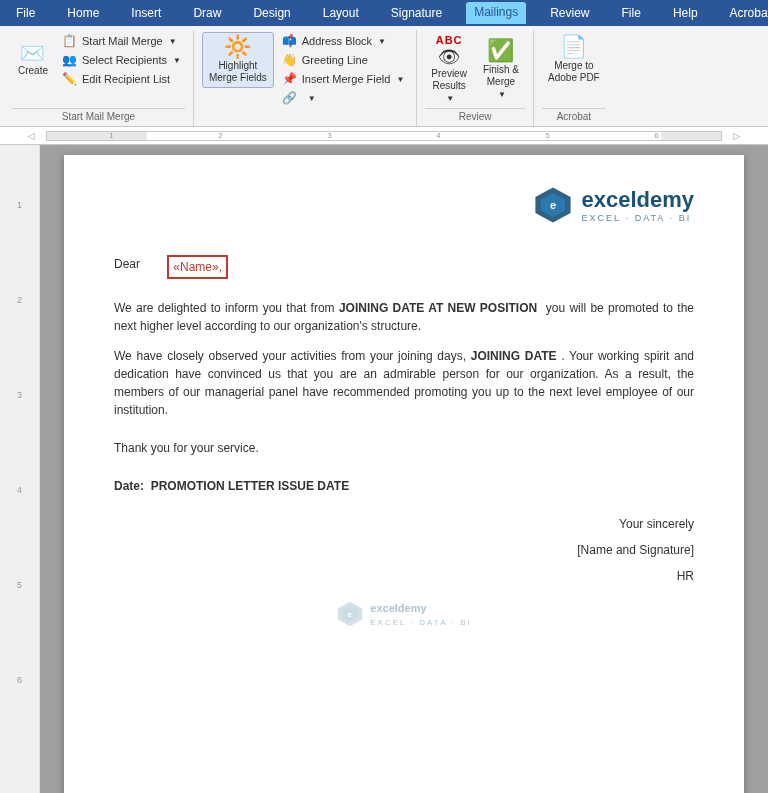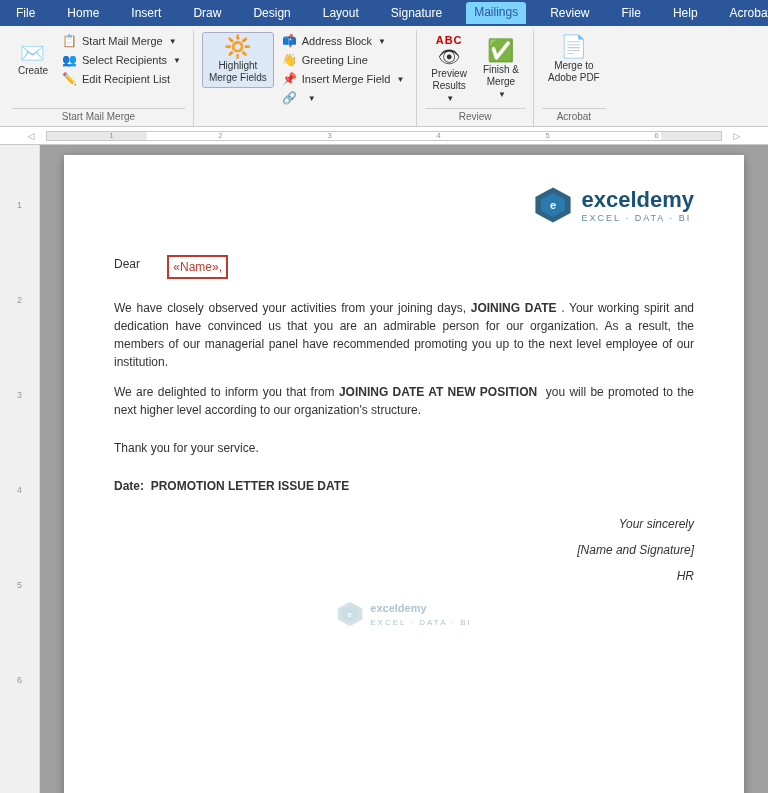--- a/index.html
+++ b/index.html
@@ -57,21 +57,21 @@
     .logo-sub { font-size: 9px; color: #5d8aa8; letter-spacing: 2px; }
 
     
     .letter-body { font-size: 12px; line-height: 1.5; color: #333; }
     .dear-line { margin-bottom: 20px; display: flex; align-items: flex-start; gap: 12px; }
     .merge-field { border: 2px solid #c0392b; padding: 1px 4px; color: #c0392b; font-weight: normal; font-size: 12px; }
     .para { margin-bottom: 12px; text-align: justify; }
     .bold-field { font-weight: bold; }
     .thank-you { margin-top: 20px; margin-bottom: 20px; }
     .date-line { margin-top: 14px; font-weight: bold; }
-    .closing { text-align: right; margin-top: 20px; font-style: italic; }
+    .closing { text-align: right; margin-top: 20px; }
     .closing-line { margin-bottom: 8px; }
 
     
     .watermark { display: flex; justify-content: center; align-items: center; gap: 6px; margin-top: 15px; opacity: 0.5; }
     .watermark-text { font-size: 11px; color: #5d8aa8; }
 
     
     .ribbon-btn.highlighted { background: #dce8f5; border: 1px solid #aac; }
   </style>
 </head>
@@ -233,25 +233,25 @@
       </div>
 
       <div class="letter-body">
 
         <div class="dear-line">
           <span>Dear</span>&nbsp;
           <span class="merge-field">«Name»,</span>
         </div>
 
         <p class="para">
+          We are delighted to inform you that from <span class="bold-field">JOINING DATE AT NEW POSITION</span>&nbsp; you will be promoted to the next higher level according to our organization's structure.
+        </p>
+
+        <p class="para">
           We have closely observed your activities from your joining days, <span class="bold-field">JOINING DATE</span> . Your working spirit and dedication have convinced us that you are an admirable person for our organization. As a result, the members of our managerial panel have recommended promoting you up to the next level employee of our institution.
-        </p>
-
-        <p class="para">
-          We are delighted to inform you that from <span class="bold-field">JOINING DATE AT NEW POSITION</span>&nbsp; you will be promoted to the next higher level according to our organization's structure.
         </p>
 
         <p class="thank-you">Thank you for your service.</p>
 
         <p class="date-line">
           <span>Date:</span>&nbsp;&nbsp;<span class="bold-field">PROMOTION LETTER ISSUE DATE</span>
         </p>
 
         <div class="closing">
           <div class="closing-line">Your sincerely</div>

